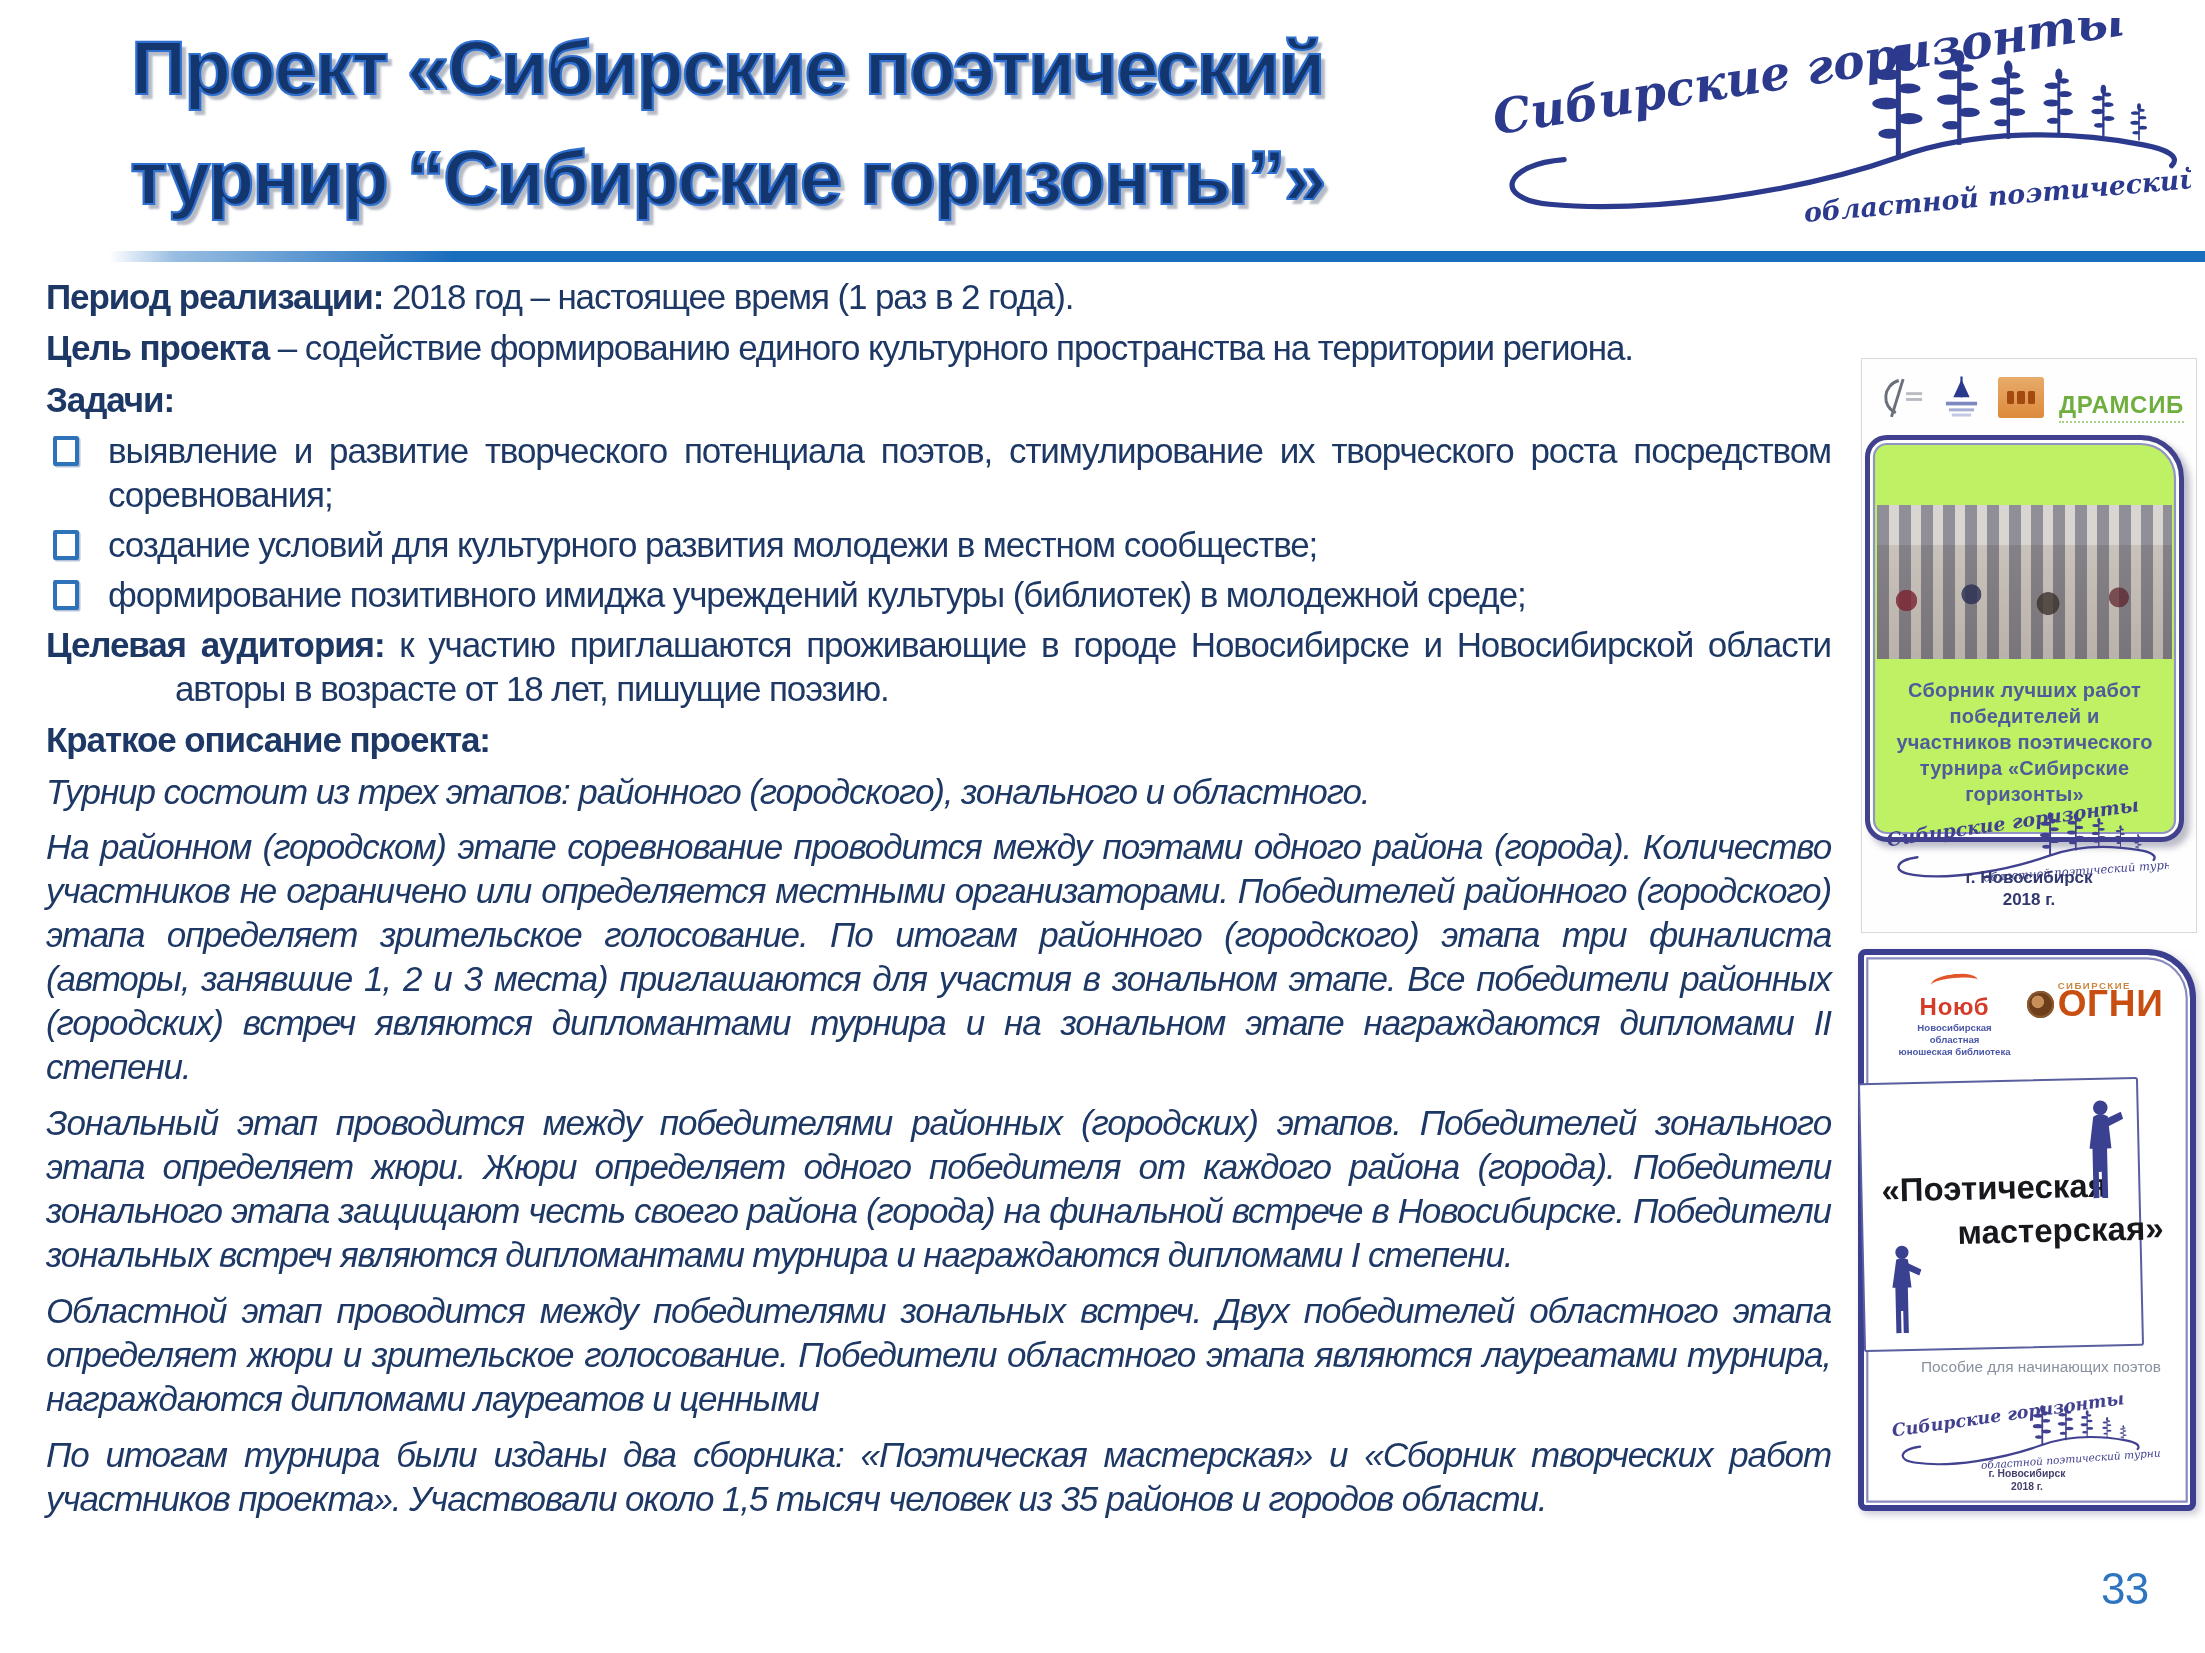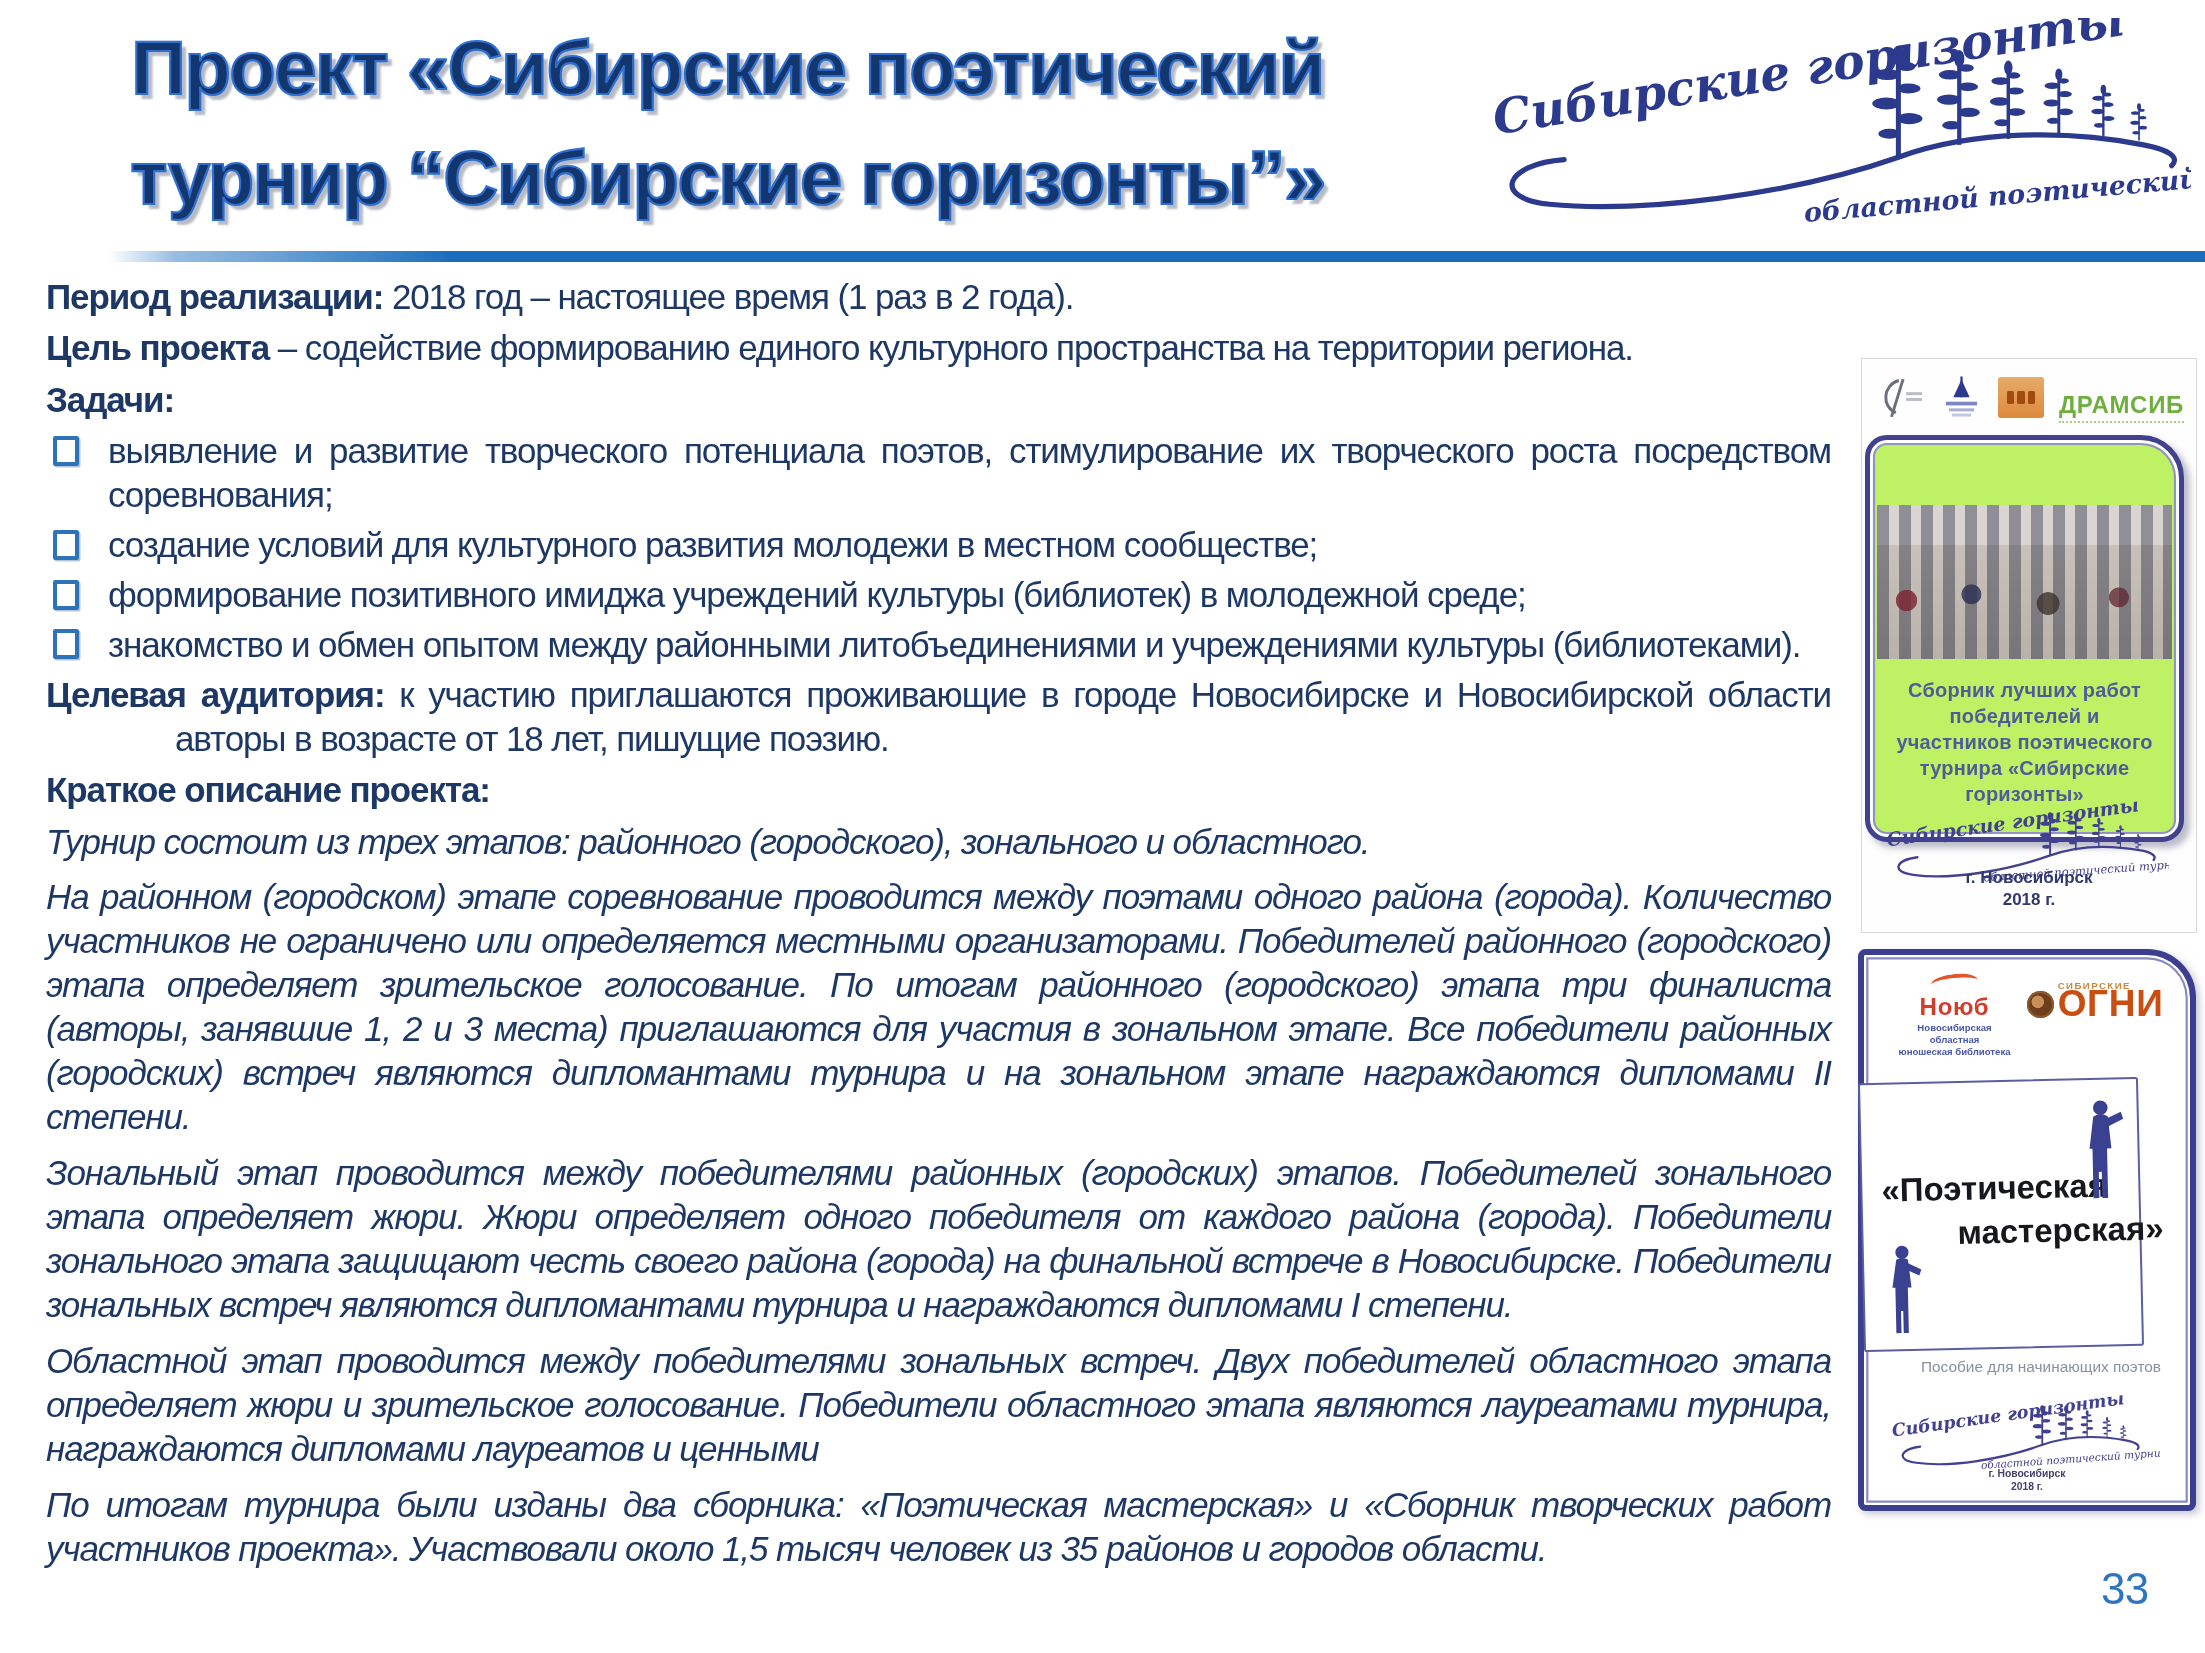--- a/index.html
+++ b/index.html
@@ -135,21 +135,20 @@
   <div class="divider"></div>
 
   <div class="content">
     <p><span class="b">Период реализации:</span> <span>2018 год – настоящее время (1 раз в 2 года).</span></p>
     <p><span class="b">Цель проекта</span> <span>– содействие формированию единого культурного пространства на территории региона.</span></p>
     <p class="b">Задачи:</p>
     <ul class="tasks">
       <li><span class="task-bullet"></span><span>выявление и развитие творческого потенциала поэтов, стимулирование их творческого роста посредством соревнования;</span></li>
       <li><span class="task-bullet"></span><span>создание условий для культурного развития молодежи в местном сообществе;</span></li>
       <li><span class="task-bullet"></span><span>формирование позитивного имиджа учреждений культуры (библиотек) в молодежной среде;</span></li>
-      <li><span class="task-bullet"></span><span>знакомство и обмен опытом между районными литобъединениями и учреждениями культуры (библиотеками).</span></li>
     </ul>
     <p class="hang"><span class="b">Целевая аудитория:</span> <span>к участию приглашаются проживающие в городе Новосибирске и Новосибирской области авторы в возрасте от 18 лет, пишущие поэзию.</span></p>
     <p class="b">Краткое описание проекта:</p>
     <p class="para">Турнир состоит из трех этапов: районного (городского), зонального и областного.</p>
     <p class="para">На районном (городском) этапе соревнование проводится между поэтами одного района (города). Количество участников не ограничено или определяется местными организаторами. Победителей районного (городского) этапа определяет зрительское голосование. По итогам районного (городского) этапа три финалиста (авторы, занявшие 1, 2 и 3 места) приглашаются для участия в зональном этапе. Все победители районных (городских) встреч являются дипломантами турнира и на зональном этапе награждаются дипломами II степени.</p>
     <p class="para">Зональный этап проводится между победителями районных (городских) этапов. Победителей зонального этапа определяет жюри. Жюри определяет одного победителя от каждого района (города). Победители зонального этапа защищают честь своего района (города) на финальной встрече в Новосибирске. Победители зональных встреч являются дипломантами турнира и награждаются дипломами I степени.</p>
     <p class="para">Областной этап проводится между победителями зональных встреч. Двух победителей областного этапа определяет жюри и зрительское голосование. Победители областного этапа являются лауреатами турнира, награждаются дипломами лауреатов и ценными</p>
     <p class="para lastp">По итогам турнира были изданы два сборника: «Поэтическая мастерская» и «Сборник творческих работ участников проекта». Участвовали около 1,5 тысяч человек из 35 районов и городов области.</p>
   </div>
 

